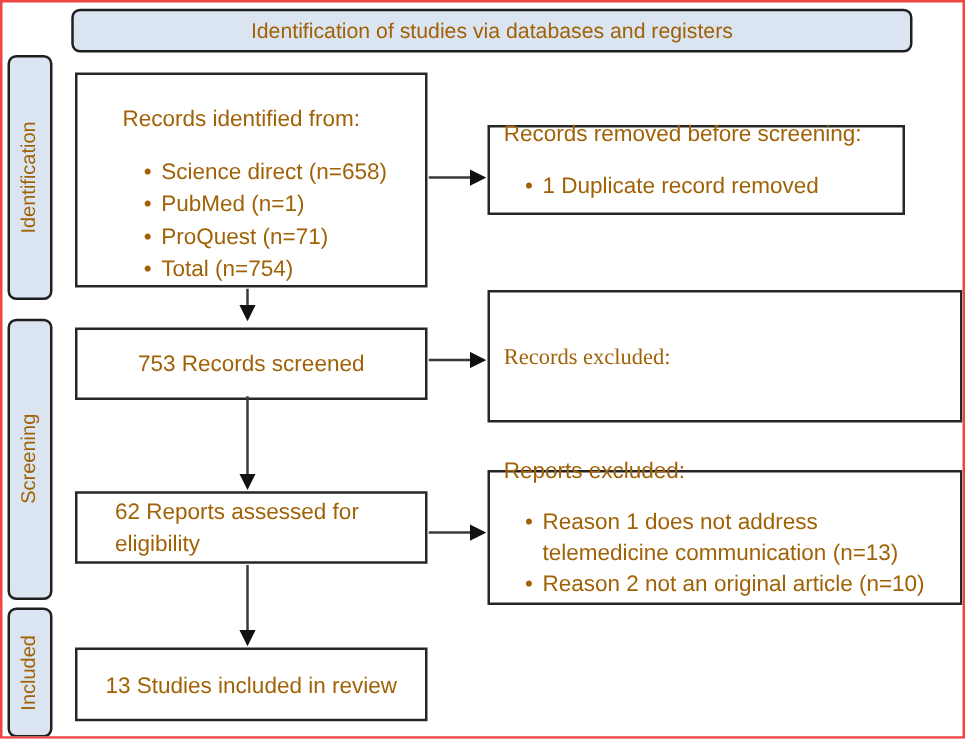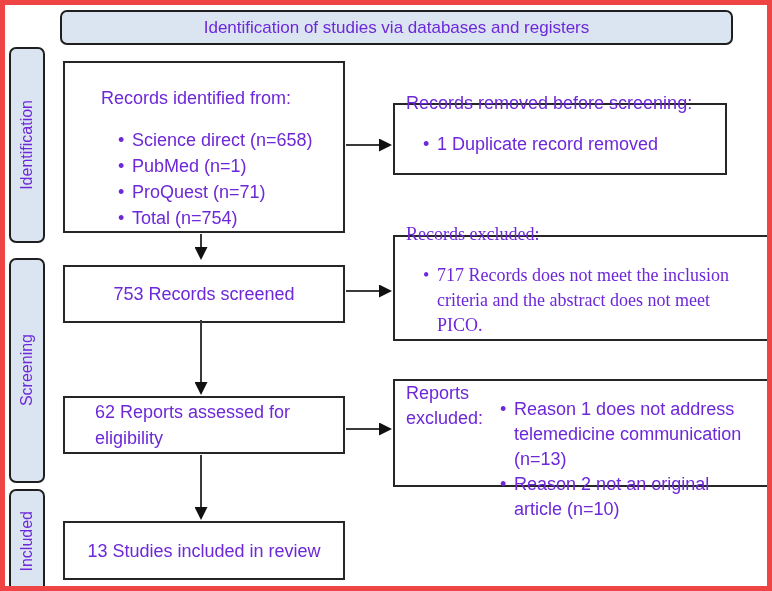--- a/index.html
+++ b/index.html
@@ -1,23 +1,23 @@
 <!DOCTYPE html>
 <html><head>
 <meta charset="utf-8">
 <style>
   html, body { margin: 0; padding: 0; background: #ffffff; }
   .canvas {
     position: relative;
     width: 772px; height: 591px;
     background: #ffffff;
-    border: 5px solid #ef4444;
+    border: 2px solid #ef4444;
     box-sizing: border-box;
     font-family: "Liberation Sans", sans-serif;
-    color: #6d28d9;
+    color: #a16207;
     overflow: hidden;
   }
 
   
   .banner {
     position: absolute; left: 55px; top: 5px; width: 673px; height: 35px;
     background: #dbe5f1;
     border: 2px solid #1f1f1f;
     border-radius: 7px;
     box-sizing: border-box;
@@ -54,23 +54,23 @@
     line-height: 26px;
   }
   .left-col  { left: 58px;  width: 282px; }
   .right-col { left: 388px; }
 
   .box-records-identified { top: 56px;  height: 172px; padding: 22px 6px 0 36px; }
   .box-records-screened   { top: 260px; height: 58px;  display: flex; align-items: center; justify-content: center; }
   .box-reports-assessed   { top: 391px; height: 58px;  display: flex; align-items: center; padding-left: 30px; padding-right: 8px; }
   .box-studies-included   { top: 516px; height: 59px;  display: flex; align-items: center; justify-content: center; }
 
-  .box-removed-before { top: 98px;  height: 72px;  width: 334px; display: flex; flex-direction: column; justify-content: flex-end; padding: 0 4px 0 11px; line-height: 25px; }
+  .box-removed-before { top: 98px;  height: 72px;  width: 334px; display: flex; flex-direction: column; justify-content: center; padding: 0 4px 0 11px; line-height: 25px; }
   .box-records-excluded { top: 230px; height: 106px; width: 380px; display: flex; flex-direction: column; justify-content: center; padding: 0 4px 0 11px; line-height: 25px; font-family: Liberation Serif, serif; }
-  .box-reports-excluded { top: 374px; height: 108px; width: 380px; display: flex; flex-direction: row; justify-content: center; padding: 0 4px 0 11px; line-height: 25px; }
+  .box-reports-excluded { top: 374px; height: 108px; width: 380px; display: flex; flex-direction: column; justify-content: center; padding: 0 4px 0 11px; line-height: 25px; }
 
   ul.bullets { margin: 16px; padding: 0; list-style: none; }
   ul.bullets li { position: relative; padding-left: 15px; }
   ul.bullets li::before { content: "\2022"; position: absolute; left: 1px; }
 
   .arrows { position: absolute; left: 0; top: 0; width: 772px; height: 591px; pointer-events: none; }
 </style>
 </head>
 <body>
 
@@ -114,23 +114,20 @@
 
   <div class="box right-col box-removed-before">
     <div>Records removed before screening:</div>
     <ul class="bullets">
       <li>1 Duplicate record removed</li>
     </ul>
   </div>
 
   <div class="box right-col box-records-excluded">
     <div>Records excluded:</div>
-    <ul class="bullets">
-      <li>717 Records does not meet the inclusion criteria and the abstract does not meet PICO.</li>
-    </ul>
   </div>
 
   <div class="box right-col box-reports-excluded">
     <div>Reports excluded:</div>
     <ul class="bullets">
       <li>Reason 1 does not address telemedicine communication (n=13)</li>
       <li>Reason 2 not an original article (n=10)</li>
     </ul>
   </div>
 

